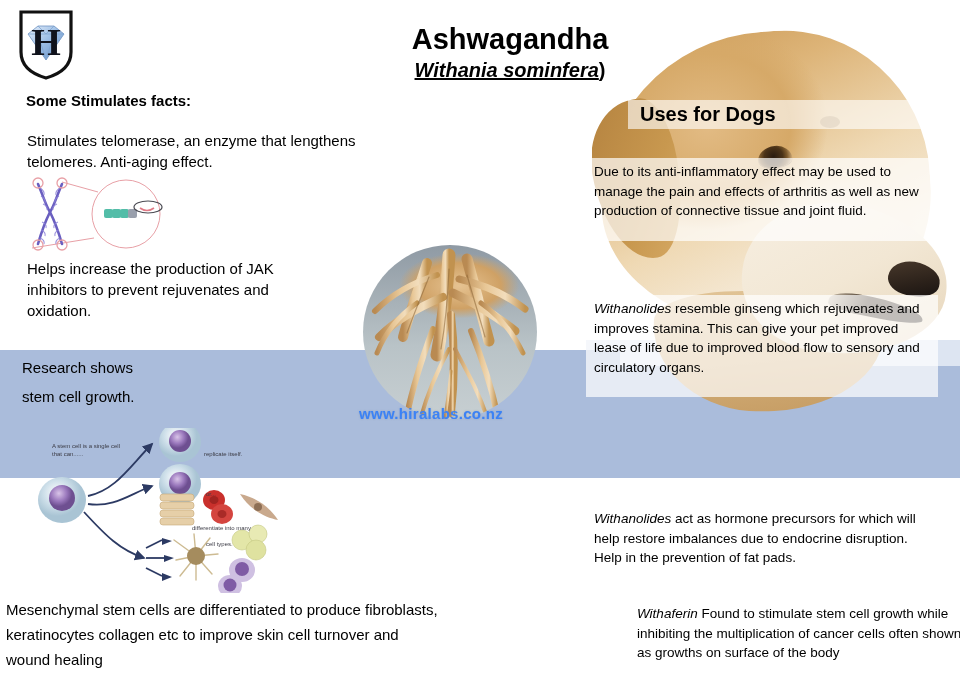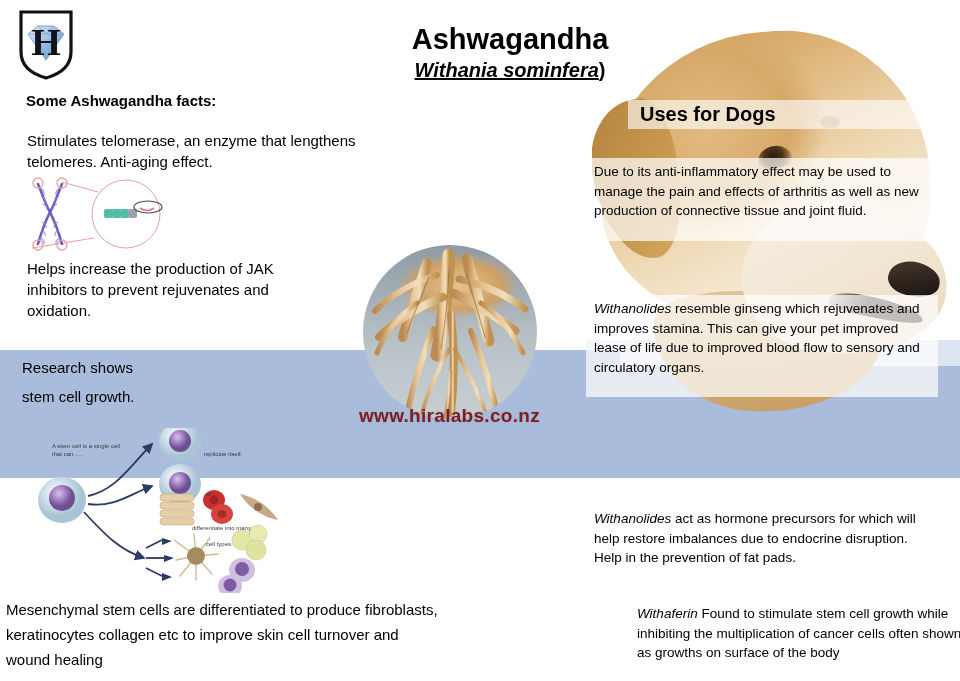--- a/index.html
+++ b/index.html
@@ -241,23 +241,23 @@
   .rp-2 { left: 586px; top: 295px; background: rgba(255,255,255,.70); }
   .rp-3 { left: 586px; top: 422px; background: rgba(255,255,255,.62); }
   .rp-4 { left: 586px; top: 505px; background: transparent; }
   .rp-5 { left: 586px; top: 600px; background: transparent; margin-left: 43px; }
   .rp em { font-style: italic; }
 
   .watermark {
     position: absolute;
     left: 359px; top: 405px;
     z-index: 9;
-    font-size: 19px;
+    font-size: 15px;
     font-weight: bold;
-    color: #7f1d1d;
+    color: #3b82f6;
     letter-spacing: .3px;
     text-shadow: 0 0 2px rgba(120,140,170,.55);
   }
 
   .sd-label {
     position: absolute;
     font-size: 6px;
     color: #3a3a44;
     line-height: 8px;
     font-family: "Liberation Sans", sans-serif;
@@ -488,21 +488,21 @@
     <span class="sd-label" style="left:172px; top:62px;">or...</span>
     <span class="sd-label" style="left:158px; top:96px;">differentiate into many</span>
     <span class="sd-label" style="left:172px; top:112px;">cell types.</span>
   </div>
 
   <div class="title-wrap">
     <div class="title-main">Ashwagandha</div>
     <div class="title-sub"><u>Withania sominfera</u><span class="paren">)</span></div>
   </div>
 
-  <div class="facts-head">Some Ashwagandha facts:</div>
+  <div class="facts-head">Some Stimulates facts:</div>
   <div class="fact-1">Stimulates telomerase, an enzyme that lengthens telomeres. Anti-aging effect.</div>
   <div class="fact-2">Helps increase the production of JAK inhibitors to prevent rejuvenates and oxidation.</div>
 
   <div class="research-block">
     <div>Research shows</div>
     <div>stem cell growth.</div>
   </div>
 
   <div class="bottom-left">Mesenchymal stem cells are differentiated to produce fibroblasts, keratinocytes collagen etc to improve skin cell turnover and wound healing</div>
 

